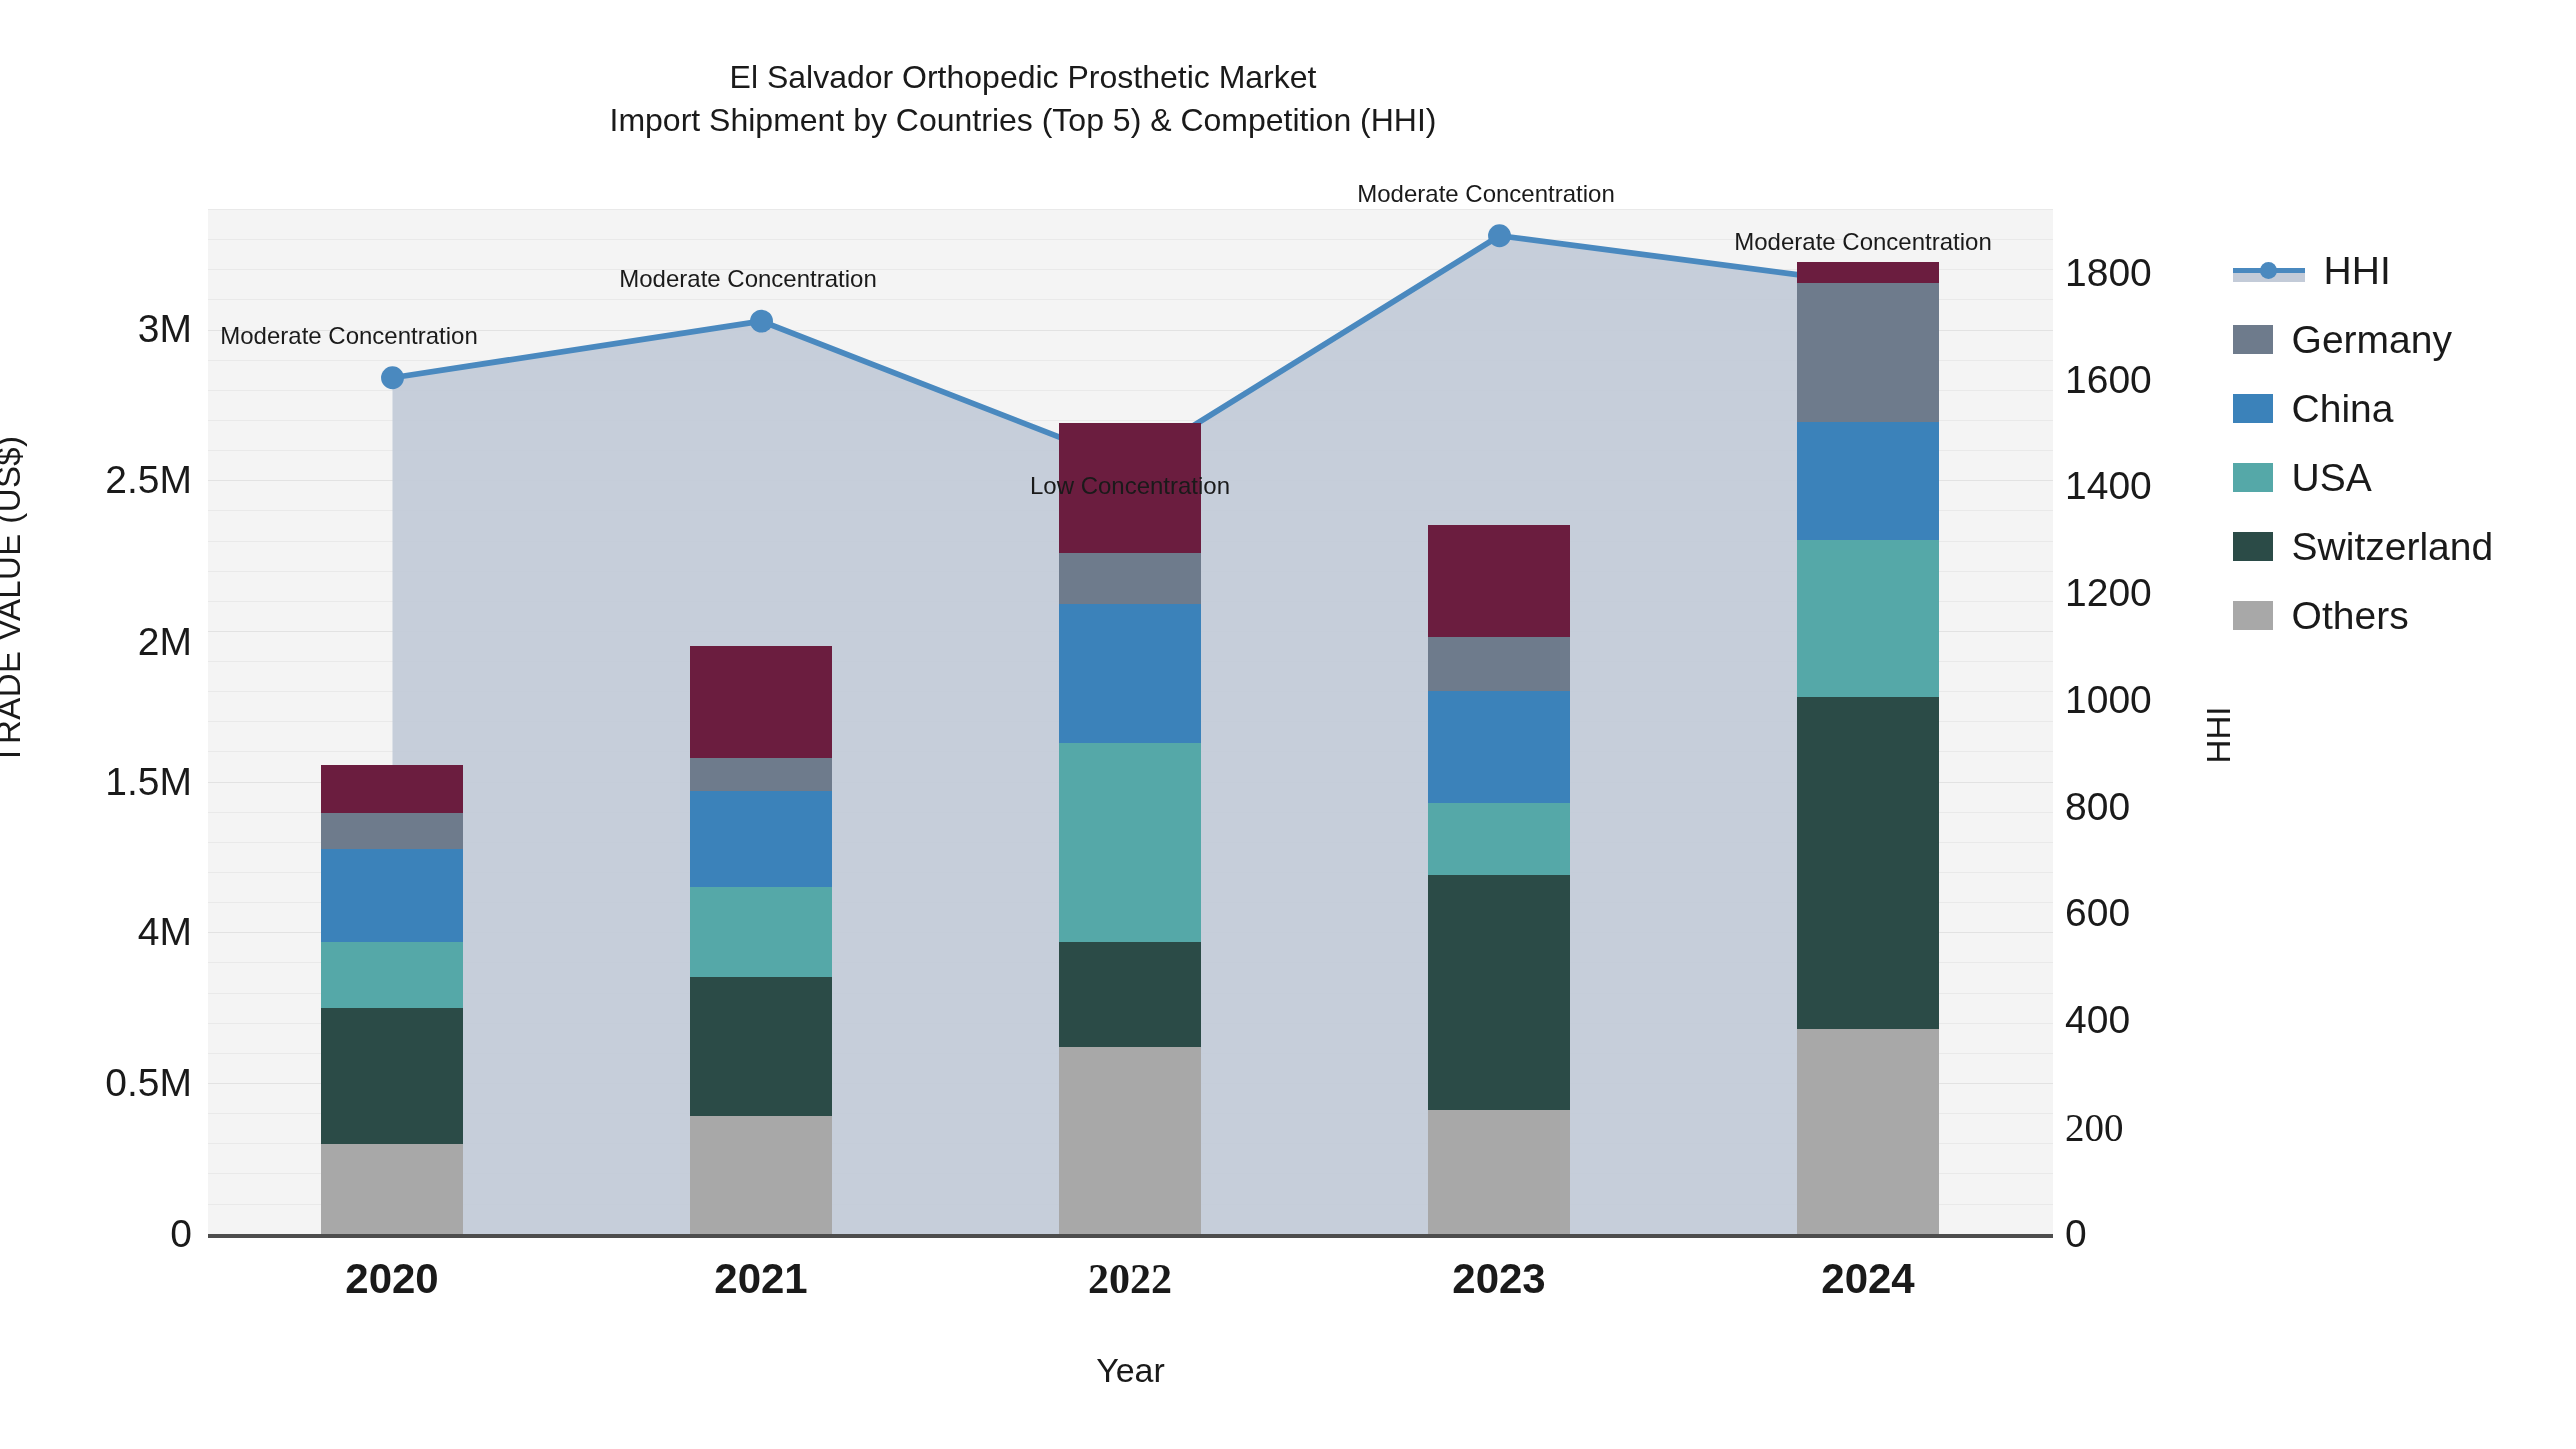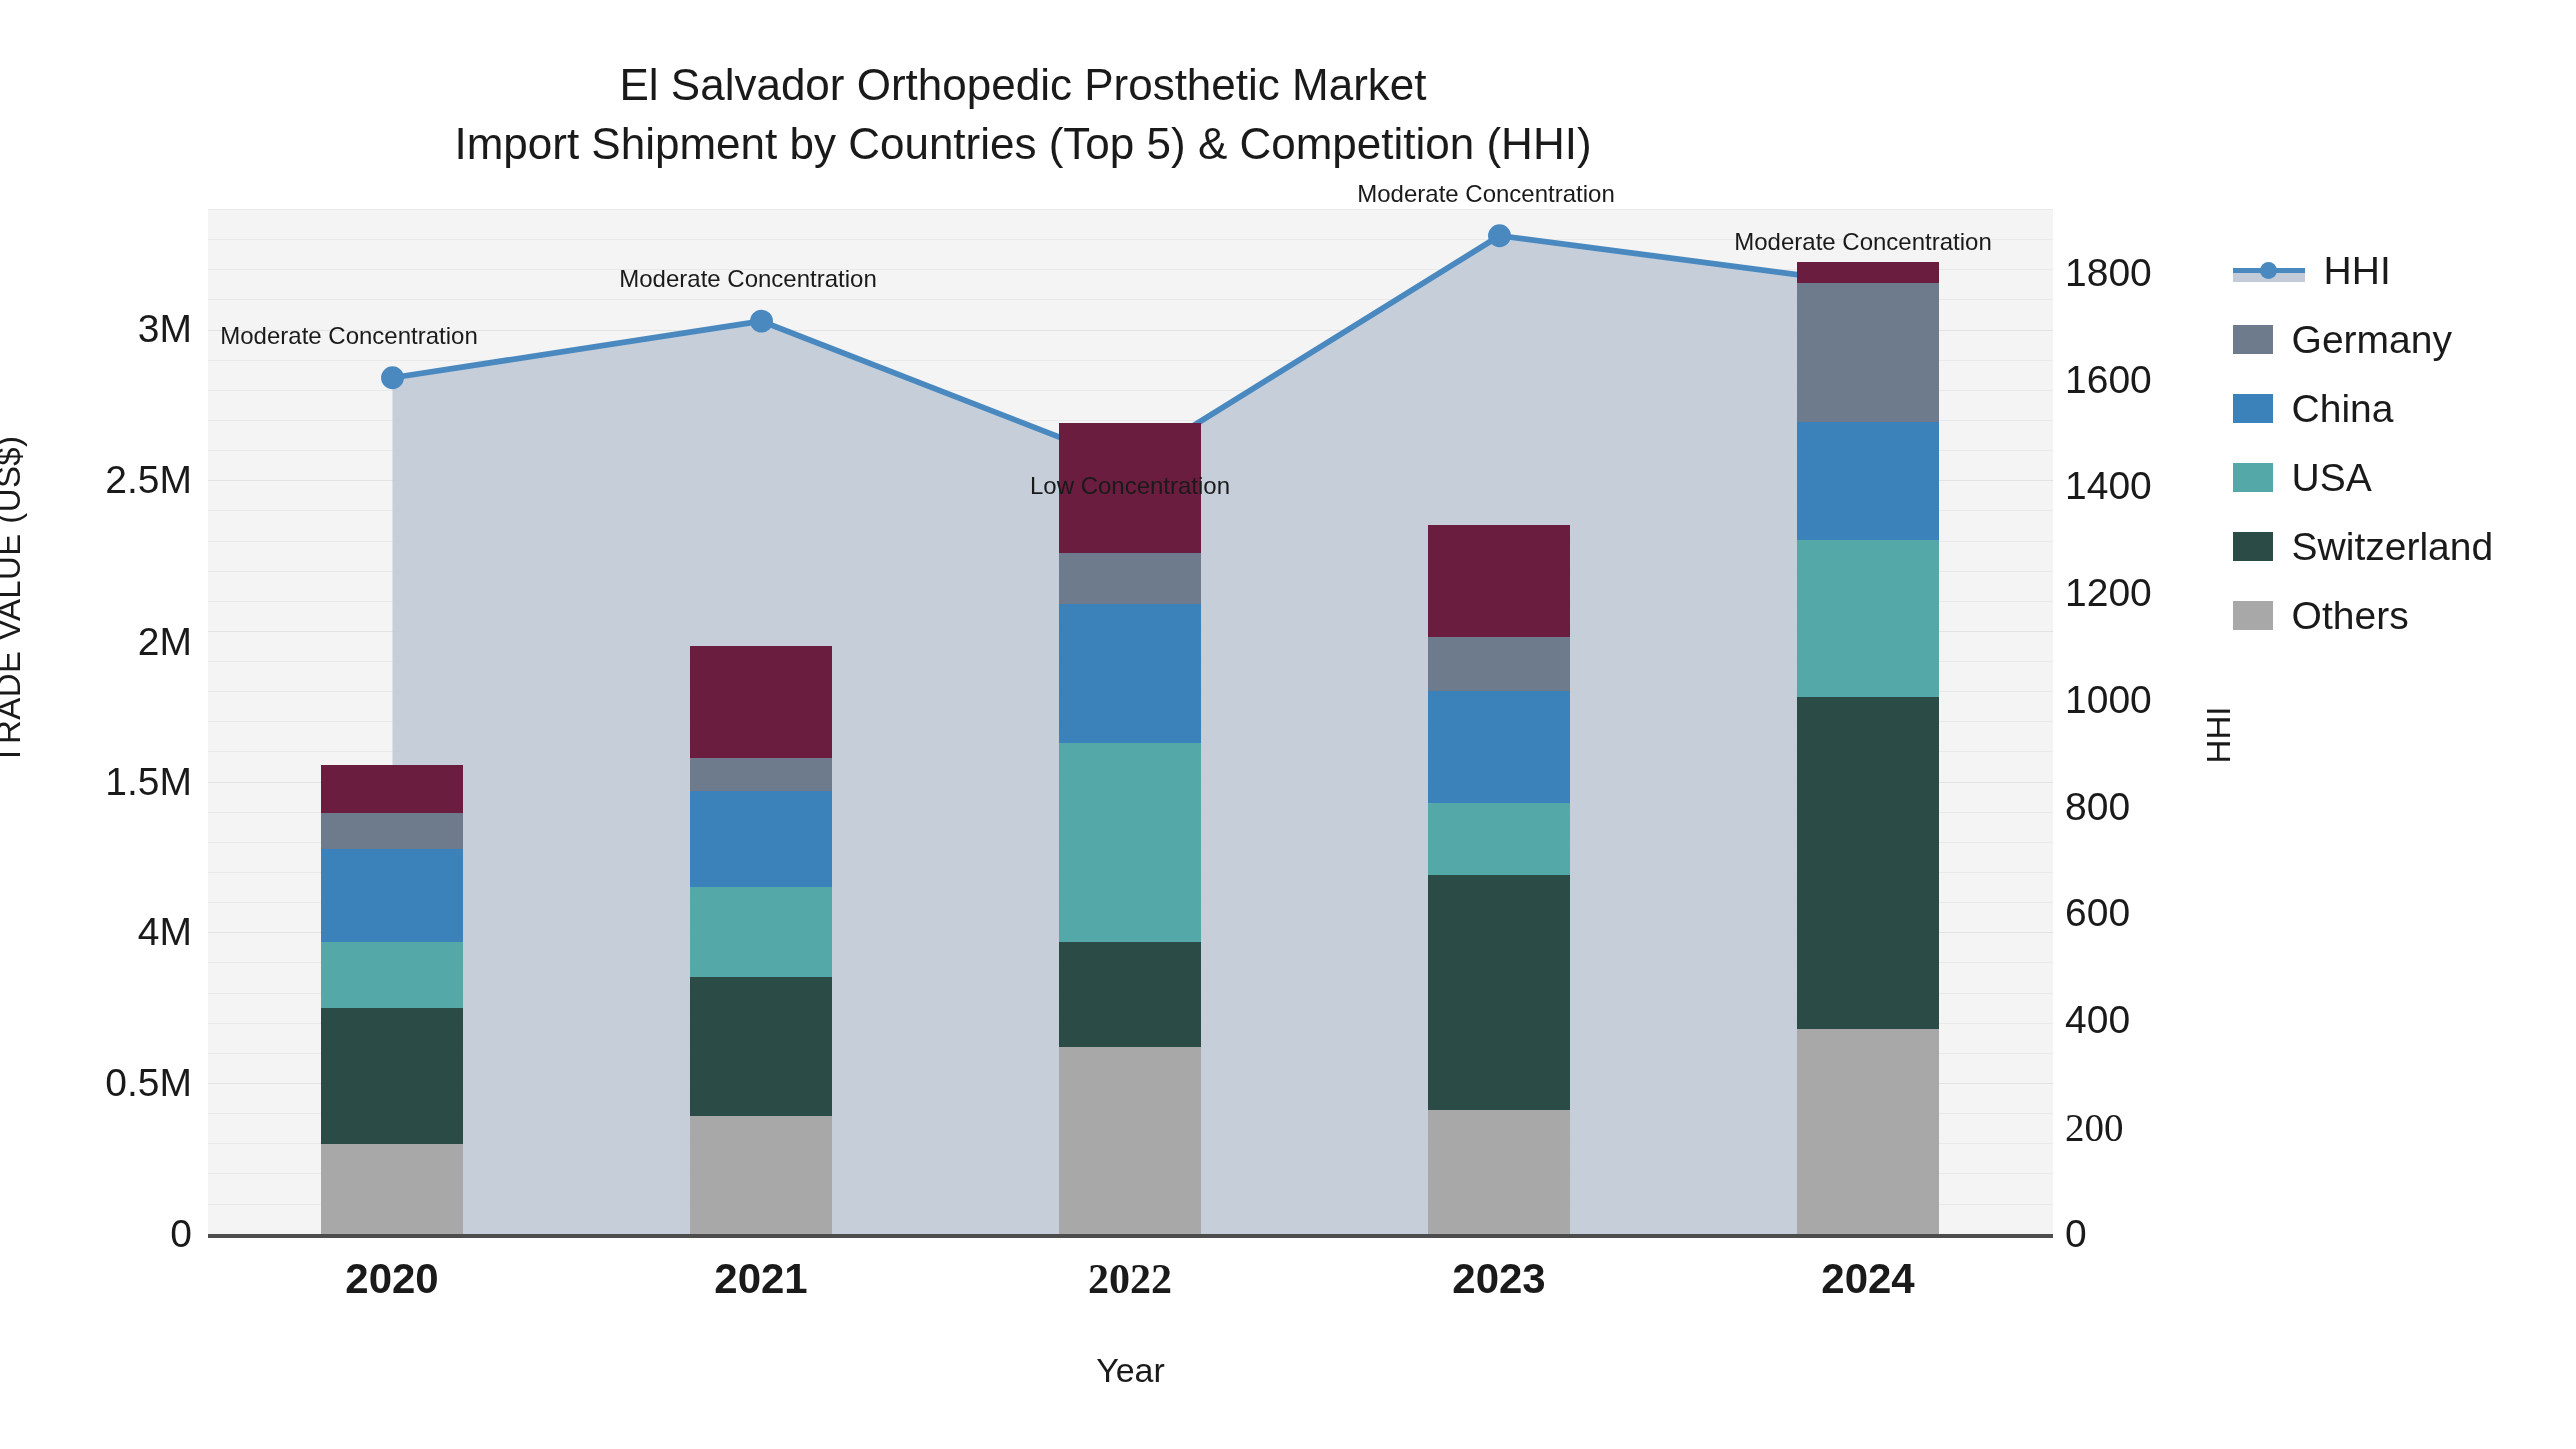--- a/index.html
+++ b/index.html
@@ -2,21 +2,21 @@
 <html style="font-size:11.4px"><head>
 <meta charset="utf-8">
 <style>
   html,body{margin:0;padding:0;}
   body{width:2576px;height:1449px;background:#ffffff;font-family:"Liberation Sans",sans-serif;overflow:hidden;}
 
   #root{position:relative;width:2576px;height:1449px;}
 
   
   #title{position:absolute;left:0;top:56px;width:2046px;text-align:center;
-         font-size:44px;color:#1a1a1a;line-height:1.34;font-weight:400;}
+         font-size:32px;color:#1a1a1a;line-height:1.34;font-weight:400;}
   #title div{white-space:nowrap;}
 
   
   #plot{position:absolute;left:208px;top:209px;width:1845px;height:1025px;background:#f4f4f4;}
   #plot-border-bottom{position:absolute;left:208px;top:1234px;width:1845px;height:3.6px;background:#4d4d4d;}
 
   .gridline{position:absolute;left:0;width:100%;height:1.4px;background:#e9e9e9;}
   .gridline.major{background:#e2e2e2;}
 
   

